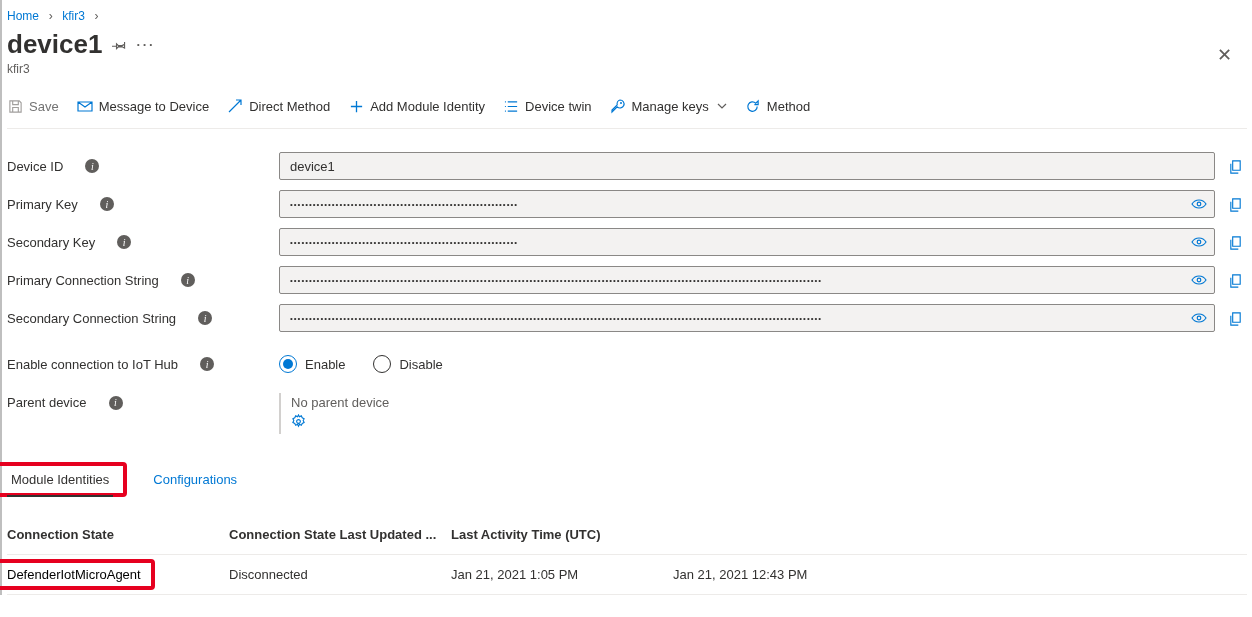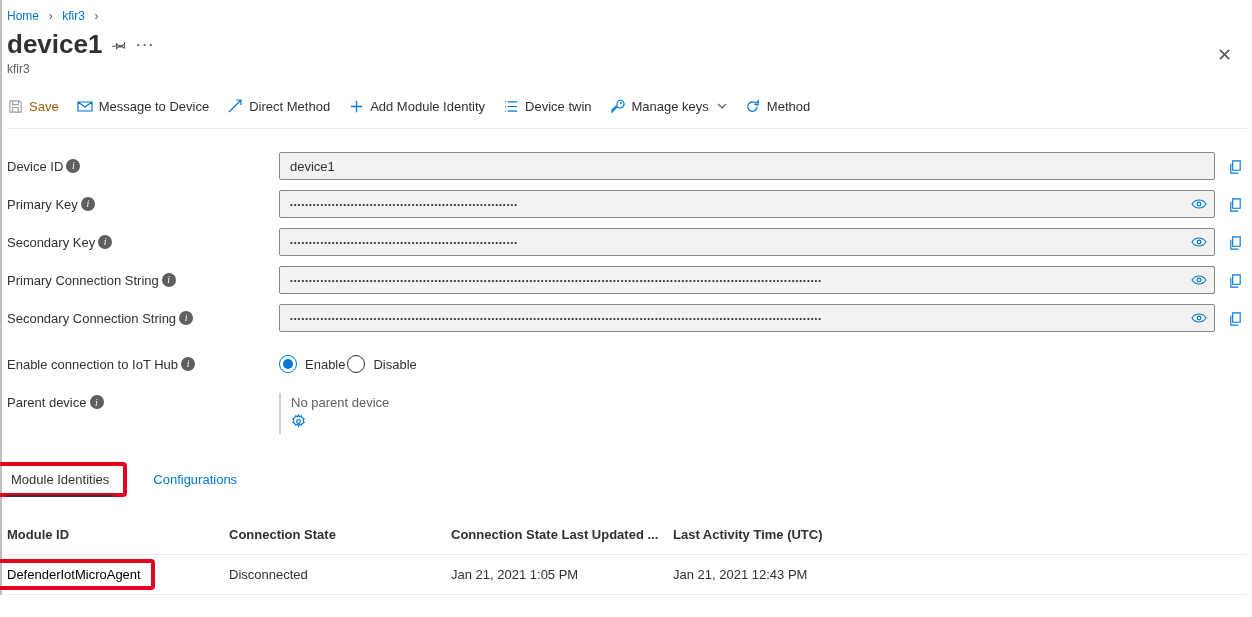--- a/index.html
+++ b/index.html
@@ -10,33 +10,33 @@
   .breadcrumb a { color: #0078d4; text-decoration: none; font-size: 12px; }
   .breadcrumb .sep { color: #605e5c; margin: 0 6px; font-size: 12px; }
   .title-row { display: flex; align-items: center; gap: 10px; margin-top: 2px; }
   .title-row h1 { font-size: 26px; font-weight: 600; letter-spacing: 0; }
   .pin, .more { color: #605e5c; cursor: pointer; }
   .close-x { position: absolute; right: 20px; top: 44px; font-size: 18px; color: #605e5c; cursor: pointer; font-weight: 400; }
   .subtitle { color: #605e5c; font-size: 12px; margin-top: 2px; }
   .toolbar { display: flex; align-items: center; gap: 18px; padding: 14px 0 14px 0; border-bottom: 1px solid #edebe9; margin-top: 8px; }
   .tbtn { display: inline-flex; align-items: center; gap: 6px; cursor: pointer; color: #323130; font-size: 13px; }
   .tbtn .ic { color: #0078d4; display: inline-flex; width: 16px; height: 16px; align-items: center; justify-content: center; }
-  .tbtn.disabled { color: #a16207; cursor: default; }
+  .tbtn.disabled { color: #737373; cursor: default; }
   .tbtn.disabled .ic { color: #a19f9d; }
   .chev-down { margin-left: 2px; }
   .form { padding: 18px 0 0 0; }
   .field { display: flex; align-items: center; min-height: 38px; }
-  .field .label { width: 272px; display: flex; gap: 3px; font-size: 13px; color: #323130; }
+  .field .label { width: 272px; display: flex; align-items: center; gap: 22px; font-size: 13px; color: #323130; }
   .info { width: 14px; height: 14px; border-radius: 50%; background: #605e5c; color: #fff; display: inline-flex; align-items: center; justify-content: center; font-size: 10px; font-style: italic; font-family: Georgia, serif; }
   .txtwrap { flex: 1; position: relative; }
   .txtbox { width: 100%; height: 28px; background: #f3f2f1; border: 1px solid #8a8886; border-radius: 2px; padding: 0 30px 0 10px; font-size: 13px; color: #323130; display: flex; align-items: center; overflow: hidden; white-space: nowrap; }
   .txtbox.secret { letter-spacing: 1px; font-size: 8px; }
   .eye { position: absolute; right: 8px; top: 50%; transform: translateY(-50%); color: #0078d4; cursor: pointer; }
   .copy { width: 24px; display: flex; align-items: center; justify-content: center; margin-left: 8px; color: #0078d4; cursor: pointer; }
-  .radio-row { display: flex; align-items: center; gap: 2px; }
+  .radio-row { display: flex; align-items: center; gap: 28px; }
   .radio { display: inline-flex; align-items: center; gap: 8px; }
   .radio .dot { width: 18px; height: 18px; border: 1px solid #323130; border-radius: 50%; display: inline-flex; align-items: center; justify-content: center; }
   .radio.checked .dot { border-color: #0078d4; }
   .radio.checked .dot::after { content: ""; width: 10px; height: 10px; background: #0078d4; border-radius: 50%; }
   .parent-box { border-left: 2px solid #d2d0ce; padding: 2px 0 2px 10px; }
   .parent-box .line1 { color: #605e5c; font-size: 13px; }
   .gear { color: #0078d4; margin-top: 4px; display: inline-flex; }
   .tabs { display: flex; gap: 22px; margin: 28px 0 0 0; align-items: center; }
   .tab { padding: 8px 4px; font-size: 13px; cursor: pointer; }
   .tab.active { border-bottom: 2px solid #323130; font-weight: 400; }
@@ -270,21 +270,20 @@
     </div>
   </div>
 
   <div class="tabs">
     <span class="hl-red"><span class="tab active">Module Identities</span></span>
     <span class="tab inactive">Configurations</span>
   </div>
 
   <div class="table">
     <div class="thead">
-      <div class="c1">Module ID</div>
       <div class="c2">Connection State</div>
       <div class="c3">Connection State Last Updated ...</div>
       <div class="c4">Last Activity Time (UTC)</div>
     </div>
     <div class="trow">
       <div class="c1"><span class="hl-red"><span class="link">DefenderIotMicroAgent</span></span></div>
       <div class="c2">Disconnected</div>
       <div class="c3">Jan 21, 2021 1:05 PM</div>
       <div class="c4">Jan 21, 2021 12:43 PM</div>
     </div>

